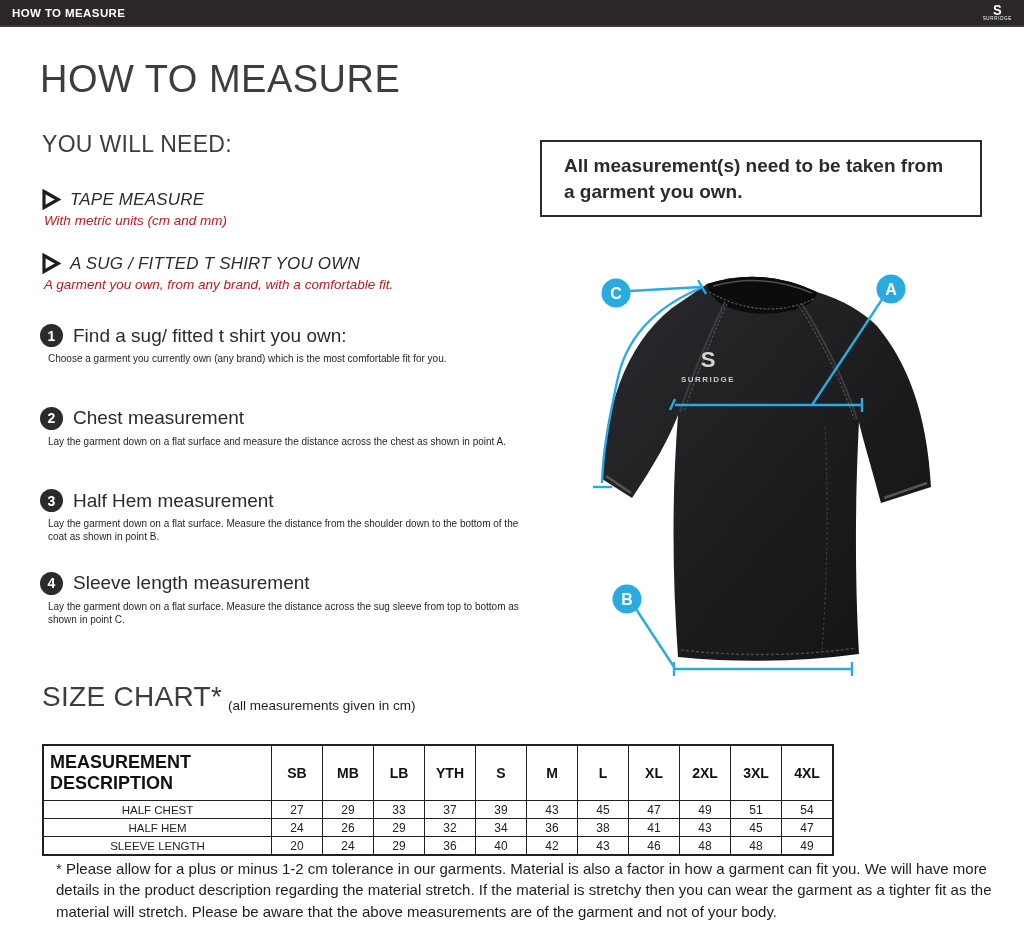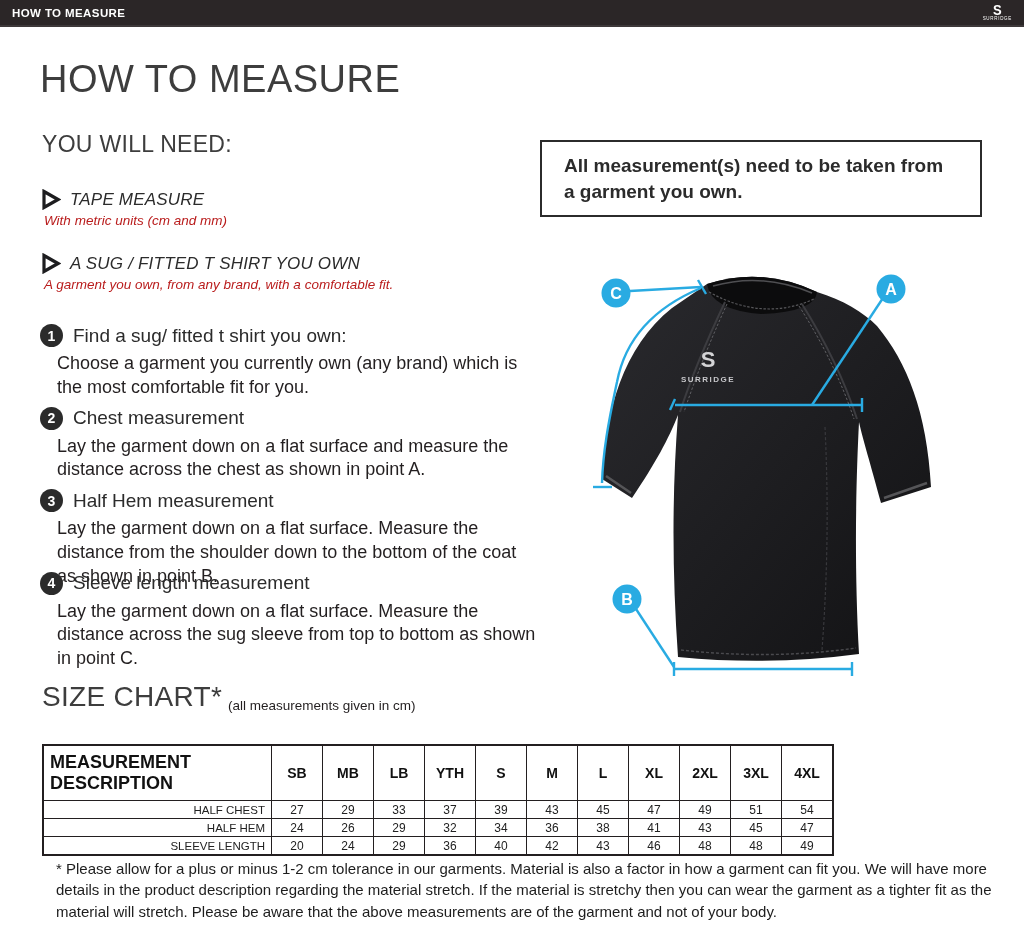--- a/index.html
+++ b/index.html
@@ -28,40 +28,40 @@
   .tri-icon svg{display:block;}
   .need-title{font-size:17px;color:#2b2b2b;letter-spacing:.2px;}
   .need-sub{font-size:13.5px;color:#b91c1c;margin-top:3px;margin-left:4px;}
   
   .steps{position:absolute;top:324px;left:40px;}
   .step{height:82.5px;}
   .step-head{display:flex;align-items:center;gap:10px;}
   .step-num{width:23px;height:23px;border-radius:50%;background:#2b2b2b;color:#fff;
     font-weight:bold;font-size:14px;display:flex;align-items:center;justify-content:center;flex:0 0 23px;}
   .step-title{font-size:19px;color:#2b2b2b;}
-  .step-desc{font-size:18px;line-height:1.33;margin-top:5px;margin-left:17px;width:480px;color:#231f20;}
+  .step-desc{font-size:10px;line-height:1.33;margin-top:5px;margin-left:8px;width:480px;color:#231f20;}
   
   .note-box{position:absolute;left:540px;top:140px;width:442px;box-sizing:border-box;
     border:2px solid #2b2b2b;padding:11px 22px;font-size:19px;font-weight:bold;
     line-height:1.35;color:#2b2b2b;}
   
   .diagram{position:absolute;left:575px;top:252px;width:420px;height:445px;}
   .marker-letter{font-size:16px;font-weight:bold;fill:#ffffff;text-anchor:middle;}
   .shirt-s{font-size:22px;font-weight:bold;fill:#d4d4d6;text-anchor:middle;}
   .shirt-brand{font-size:8px;font-weight:bold;fill:#c7c7ca;text-anchor:middle;letter-spacing:1.5px;}
   
   .size-chart-heading{position:absolute;top:681px;left:42px;margin:0;font-size:28px;font-weight:400;color:#3d3d3d;letter-spacing:.3px;}
   .size-chart-sub{position:absolute;top:698px;left:228px;font-size:13.5px;color:#231f20;}
   table.size-table{position:absolute;top:744px;left:42px;border-collapse:collapse;table-layout:fixed;border:2px solid #231f20;}
   .size-table th,.size-table td{border:1px solid #231f20;}
   .size-table th.desc-col{width:215px;text-align:left;padding:4px 6px;font-size:18px;color:#111;}
   .size-table th.size-col{width:50px;font-size:14px;padding:19px 0;color:#111;}
   .size-table tr.unit-row td{height:14px;font-size:10.5px;font-weight:bold;padding:1px 6px;color:#111;}
   .size-table tr.data-row td{height:15px;font-size:12px;text-align:center;padding:1px 0;color:#222;}
-  .size-table tr.data-row td.row-label{text-align:right;padding:1px 6px;font-size:11.5px;}
+  .size-table tr.data-row td.row-label{text-align:center;padding:1px 6px;font-size:11.5px;}
   
   .footnote{position:absolute;top:858px;left:56px;width:952px;font-size:15px;line-height:1.42;color:#1d1d1d;}
 </style>
 </head>
 <body>
 
 <div class="topbar">
   <span class="topbar-title">HOW TO MEASURE</span>
   <span class="brand">
     <span class="brand-s">S</span>

